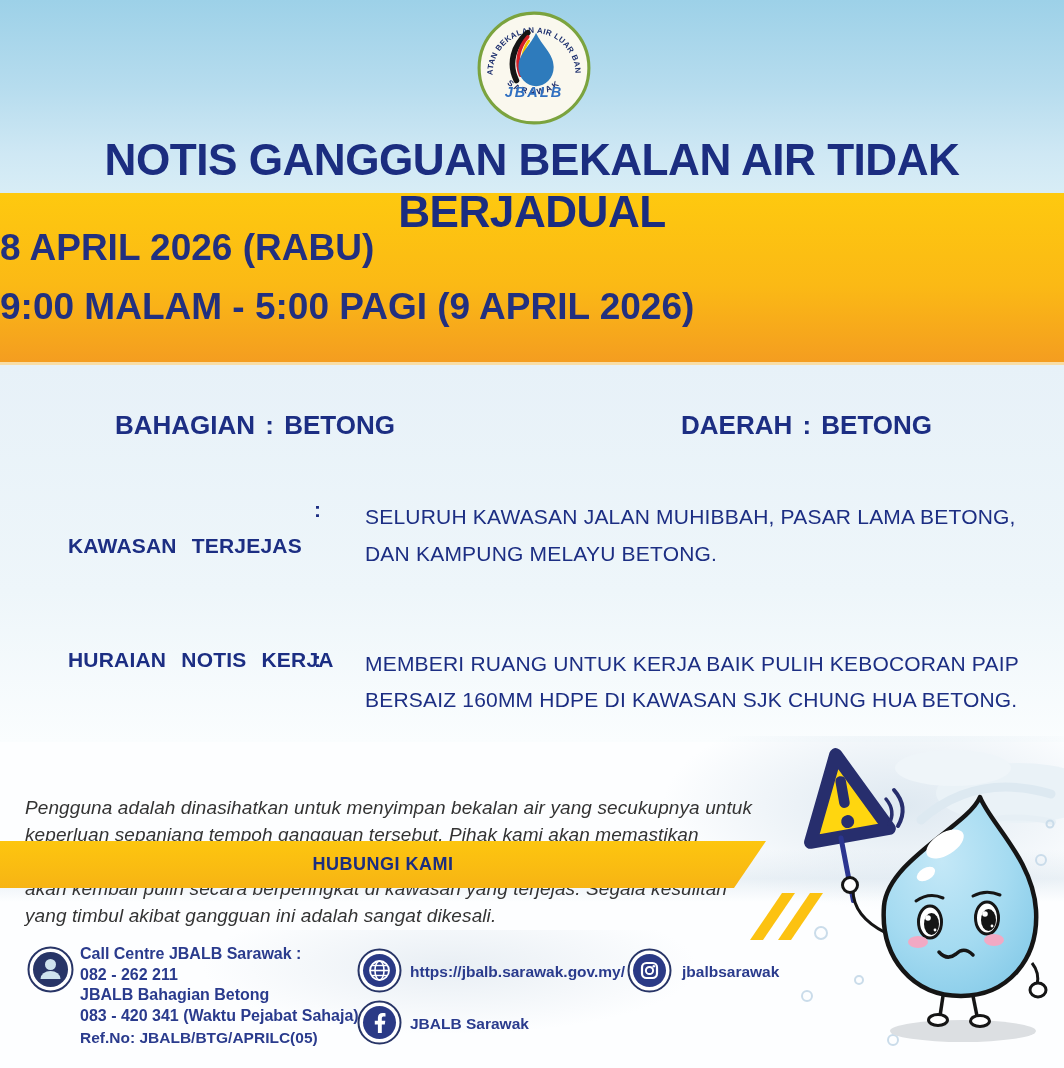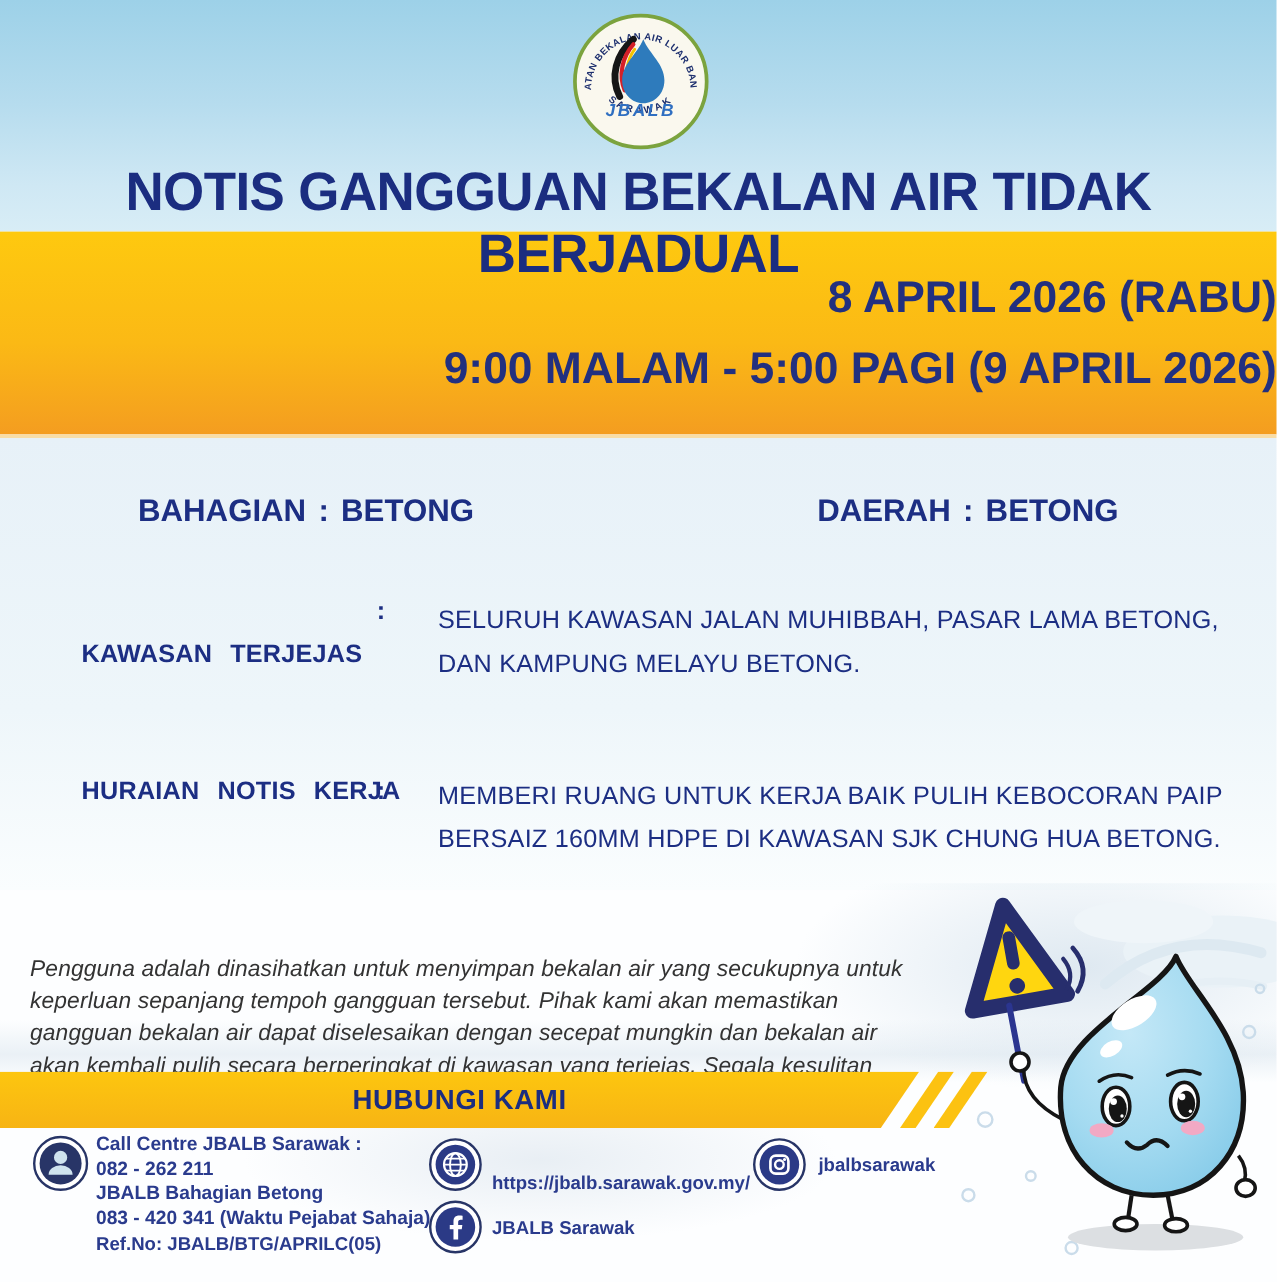--- a/index.html
+++ b/index.html
@@ -23,57 +23,57 @@
   .water-blob2{position:absolute;left:200px;top:930px;width:500px;height:105px;
     background:radial-gradient(ellipse at 50% 35%,rgba(204,217,229,.42),rgba(204,217,229,0) 70%);}
   
   .logo{position:absolute;left:476px;top:10px;width:116px;height:116px;}
   
   .title{position:absolute;left:0;top:134px;width:1064px;text-align:center;
     font-size:45px;font-weight:bold;color:#1b2d80;letter-spacing:-0.5px;
     transform:scaleX(0.98);transform-origin:center;}
   
   .date-banner{position:absolute;left:0;top:193px;width:1064px;height:169px;
-    display:flex;flex-direction:column;align-items:flex-end;justify-content:center;gap:17px;
+    display:flex;flex-direction:column;align-items:flex-start;justify-content:center;gap:17px;
     font-size:37px;font-weight:bold;color:#22307f;}
   
   .region-bahagian{position:absolute;left:115px;top:410px;font-size:26px;font-weight:bold;color:#1c2e83;word-spacing:3px;}
   .region-daerah{position:absolute;left:681px;top:410px;font-size:26px;font-weight:bold;color:#1c2e83;word-spacing:3px;}
   
   .row-label{position:absolute;left:68px;font-size:21px;font-weight:bold;color:#1c2e83;
     white-space:nowrap;word-spacing:9px;letter-spacing:0.2px;}
   .row-colon{position:absolute;left:314px;font-size:21px;font-weight:bold;color:#1c2e83;}
   .row-value{position:absolute;left:365px;width:685px;font-size:21px;font-weight:normal;
     color:#1c2e83;line-height:37px;letter-spacing:0.2px;}
   .affected-label{top:498px;margin-top:36px;} .affected-colon{top:498px;} .affected-value{top:498px;}
   .work-label{top:648px;} .work-colon{top:648px;} .work-value{top:646px;line-height:36px;}
   
   .advisory{position:absolute;left:25px;top:794px;width:748px;
     font-size:19px;font-style:italic;color:#333333;line-height:27px;letter-spacing:0.1px;}
   
-  .hk-banner{position:absolute;left:0;top:893px;width:766px;height:47px;
+  .hk-banner{position:absolute;left:0;top:841px;width:766px;height:47px;
     background:linear-gradient(180deg,#fdc60f,#f7b414);
     clip-path:polygon(0 0,100% 0,calc(100% - 32px) 100%,0 100%);
     display:flex;align-items:center;justify-content:center;
-    font-size:23px;font-weight:bold;color:#1b2d80;letter-spacing:0.5px;}
+    font-size:18px;font-weight:bold;color:#1b2d80;letter-spacing:0.5px;}
   .stripe{position:absolute;top:893px;width:46px;height:47px;background:#fcc211;
     clip-path:polygon(32px 0,45px 0,13px 100%,0 100%);}
   .stripe.s1{left:750px;} .stripe.s2{left:778px;}
   
   .cicon{position:absolute;}
   .c1-icon{left:27px;top:946px;width:47px;height:47px;}
   .c2-icon1{left:357px;top:948px;width:45px;height:45px;}
   .c2-icon2{left:357px;top:1000px;width:45px;height:45px;}
   .c3-icon{left:627px;top:948px;width:45px;height:45px;}
   .c1-text{position:absolute;left:80px;top:944px;width:300px;
     font-size:16px;font-weight:bold;color:#2a3b8d;line-height:20.5px;}
   .c1-text .gap{margin-top:3px;}
   .c1-text .ref{font-size:15.5px;margin-top:2px;}
   .c-label{position:absolute;font-size:15.5px;font-weight:bold;color:#2a3b8d;white-space:nowrap;}
-  .c2-url{left:410px;top:963px;margin-top:15px;} .c2-fb{left:410px;top:1015px;} .c3-ig{left:682px;top:963px;}
+  .c2-url{left:410px;top:963px;} .c2-fb{left:410px;top:1015px;} .c3-ig{left:682px;top:963px;}
   
   .mascot{position:absolute;left:793px;top:738px;width:271px;height:330px;}
   .block{display:block;}
 </style>
 </head>
 <body>
 
 <div class="poster">
 
   <div class="bg-top"></div>

